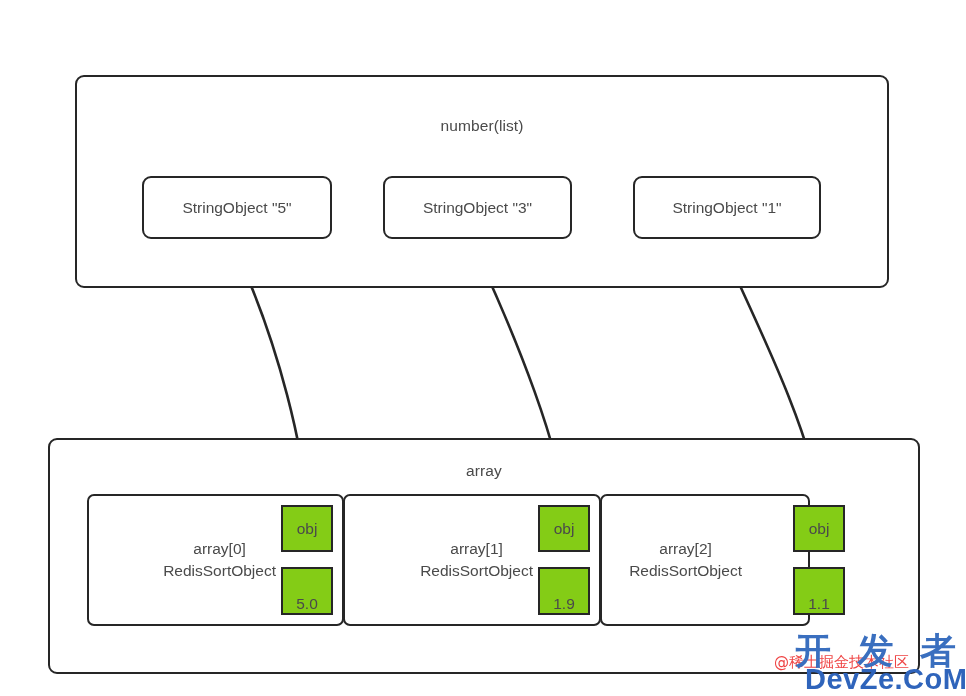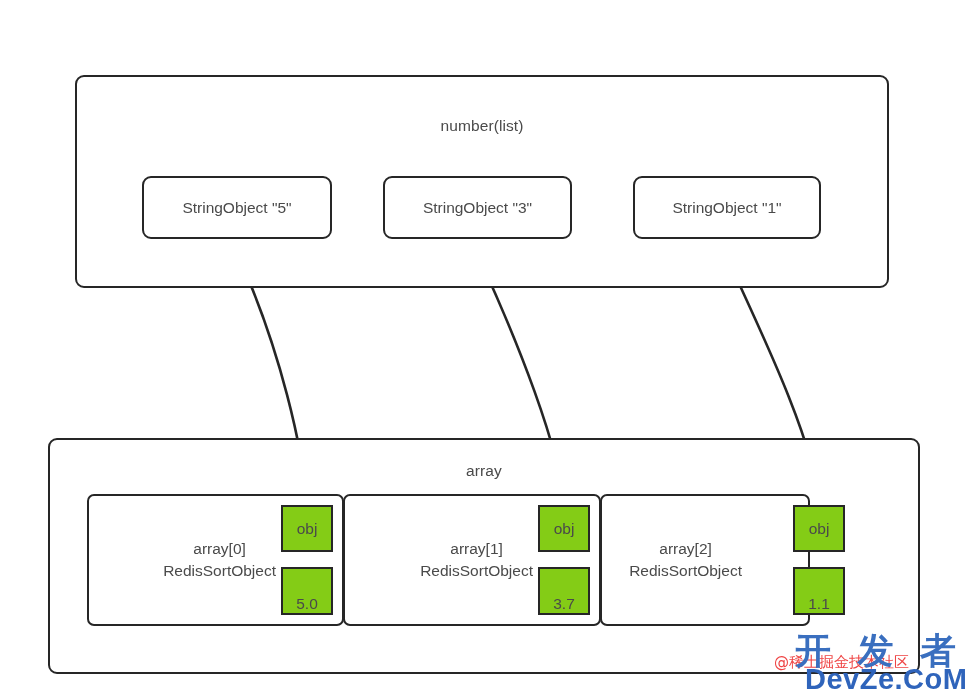--- a/index.html
+++ b/index.html
@@ -218,21 +218,21 @@
     <span>obj</span>
   </div>
   <div class="slot slot-score" id="slot-score-0">
     <span>5.0</span>
   </div>
 
   <div class="slot slot-obj" id="slot-obj-1">
     <span>obj</span>
   </div>
   <div class="slot slot-score" id="slot-score-1">
-    <span>3.7</span>
+    <span>1.9</span>
   </div>
 
   <div class="slot slot-obj" id="slot-obj-2">
     <span>obj</span>
   </div>
   <div class="slot slot-score" id="slot-score-2">
     <span>1.1</span>
   </div>
 
   <div id="watermark-faint">@稀土掘金技术社区</div>

